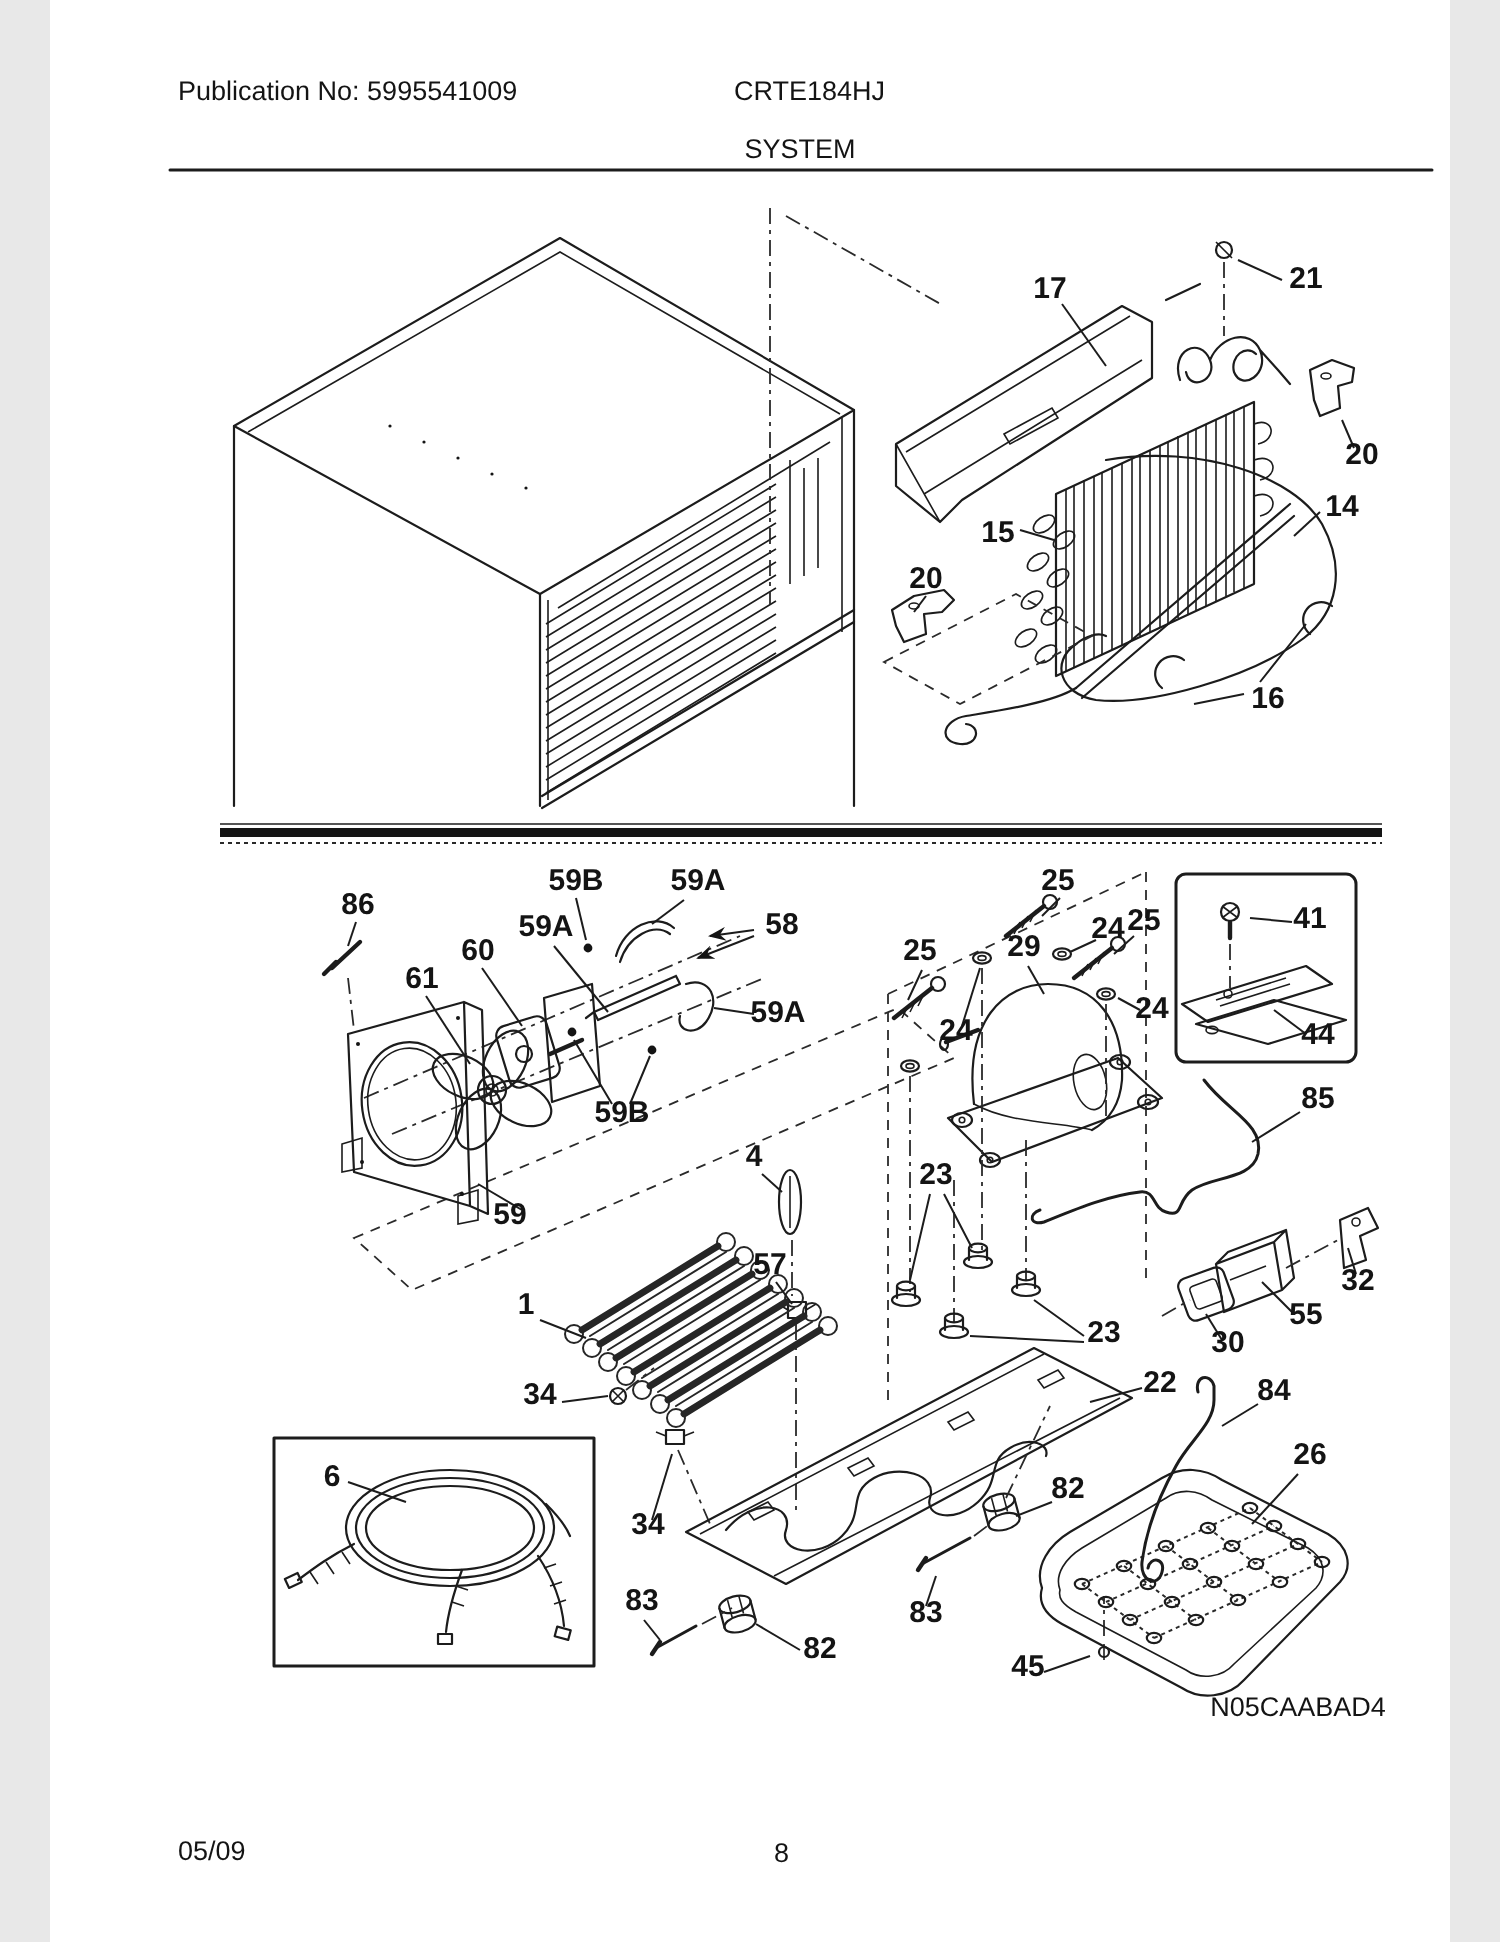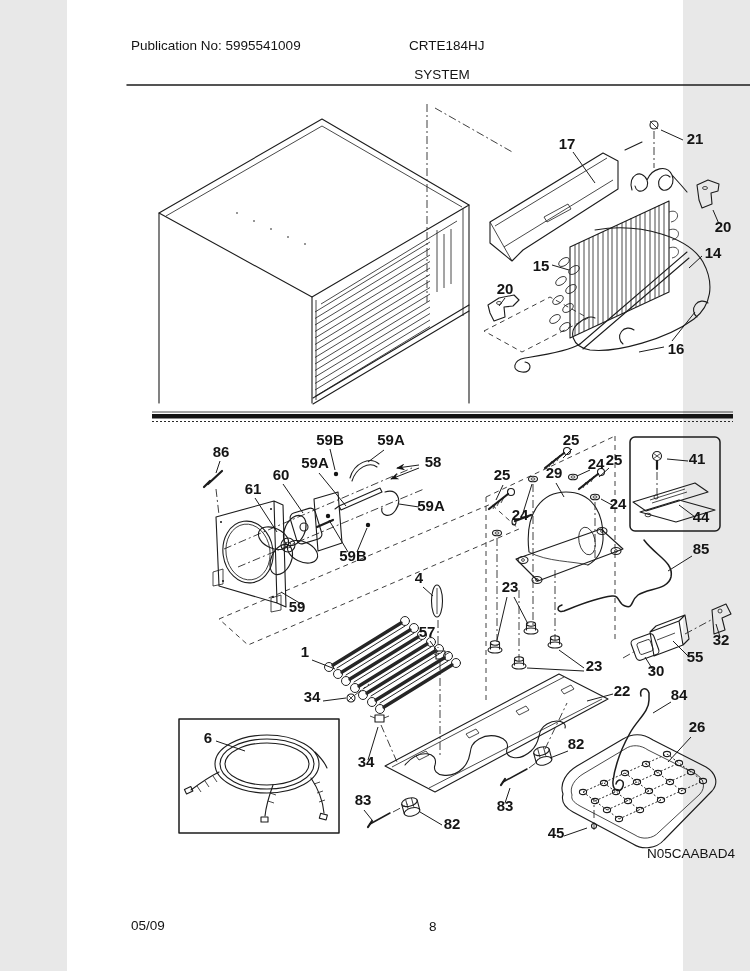--- a/index.html
+++ b/index.html
@@ -1,16 +1,16 @@
 <!DOCTYPE html>
 <html><head>
 <meta charset="utf-8">
 <style>
   html,body{margin:0;padding:0;background:#e8e8e8;}
-  .page{position:relative;width:616px;height:971px;margin:0 auto;background:#ffffff;
+  .page{position:relative;width:700px;height:971px;margin:0 auto;background:#ffffff;
         font-family:"Liberation Sans",sans-serif;}
   svg{position:absolute;left:0;top:0;}
   svg text{font-family:"Liberation Sans",sans-serif;fill:#141414;}
   .hdr{font-size:13.5px;}
   .code{font-size:13.5px;}
   .lbl{font-size:15px;font-weight:bold;text-anchor:middle;}
   .ln{stroke:#1c1c1c;fill:none;stroke-width:1.1;stroke-linecap:round;stroke-linejoin:round;}
   .ln15{stroke:#1c1c1c;fill:none;stroke-width:1.5;stroke-linecap:round;stroke-linejoin:round;}
   .ln2{stroke:#1c1c1c;fill:none;stroke-width:2.2;stroke-linecap:round;}
   .coil{stroke:#262626;fill:none;stroke-width:3.4;stroke-linecap:round;}

